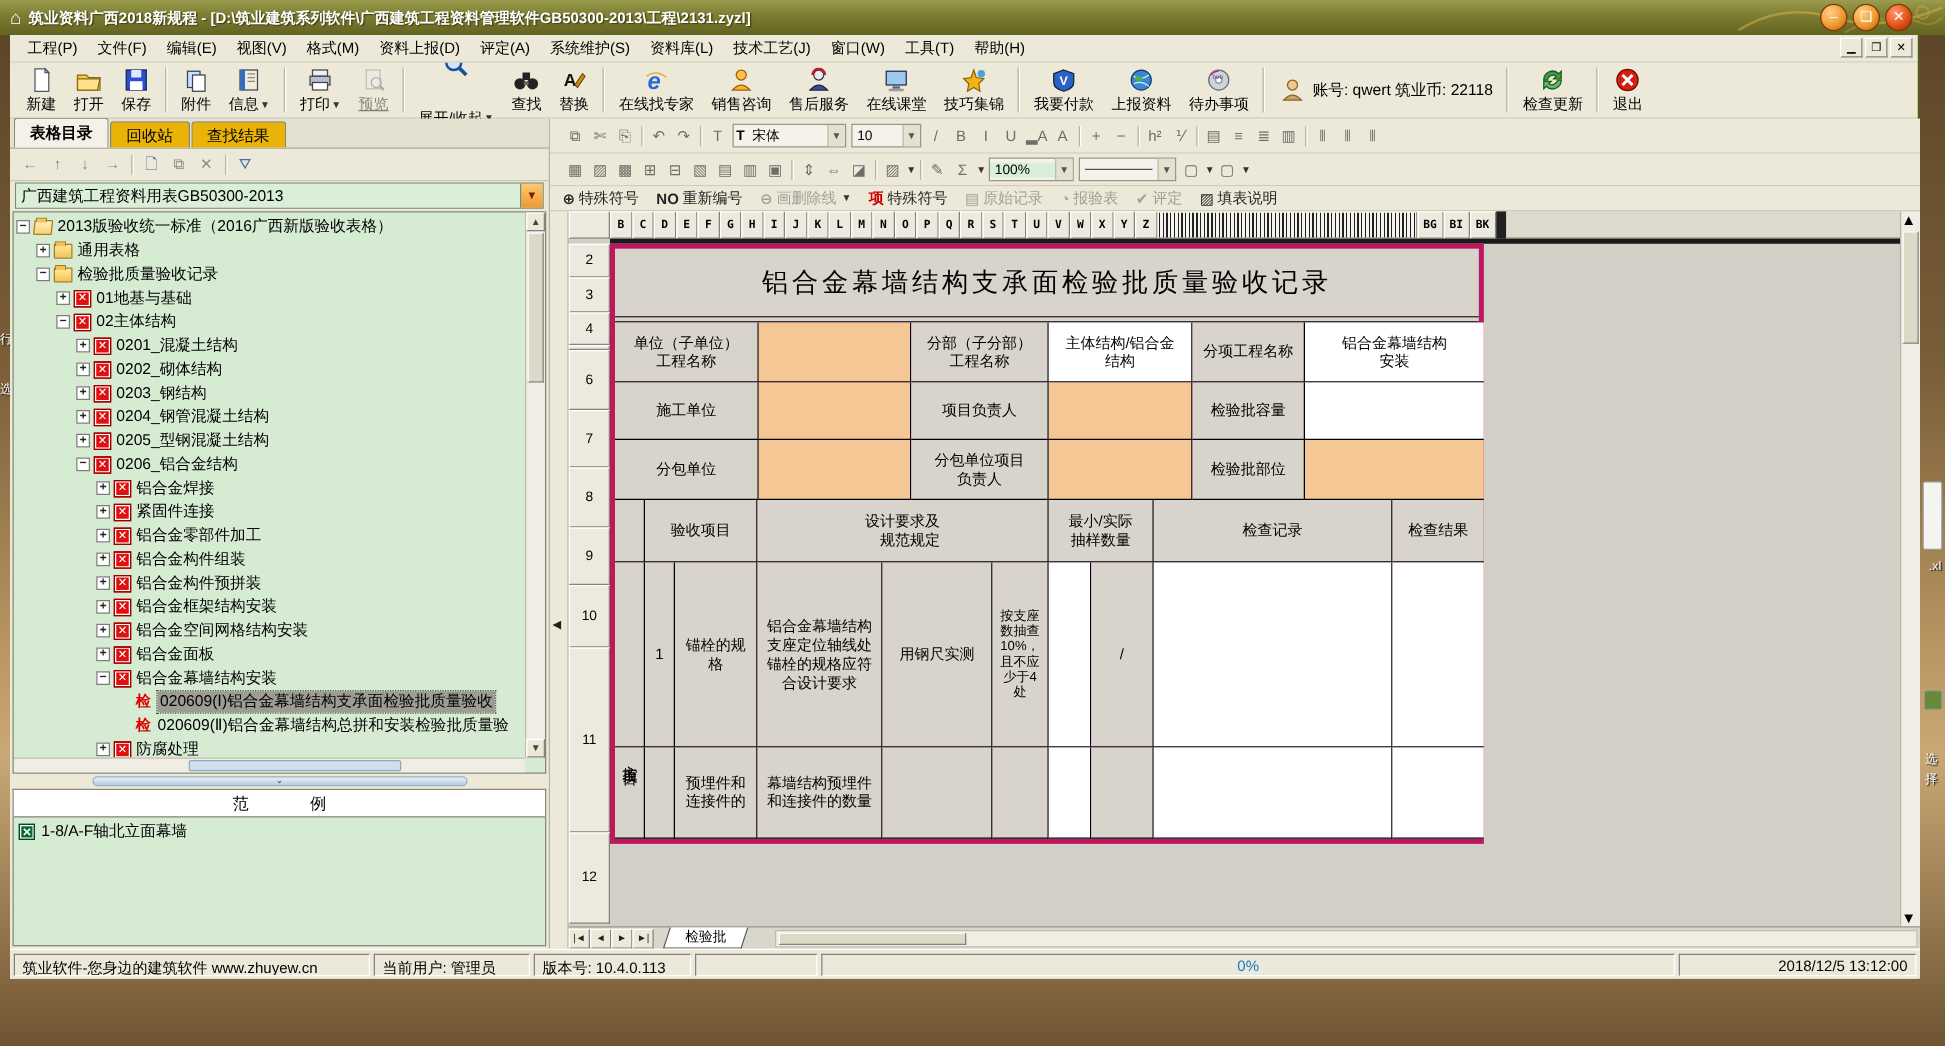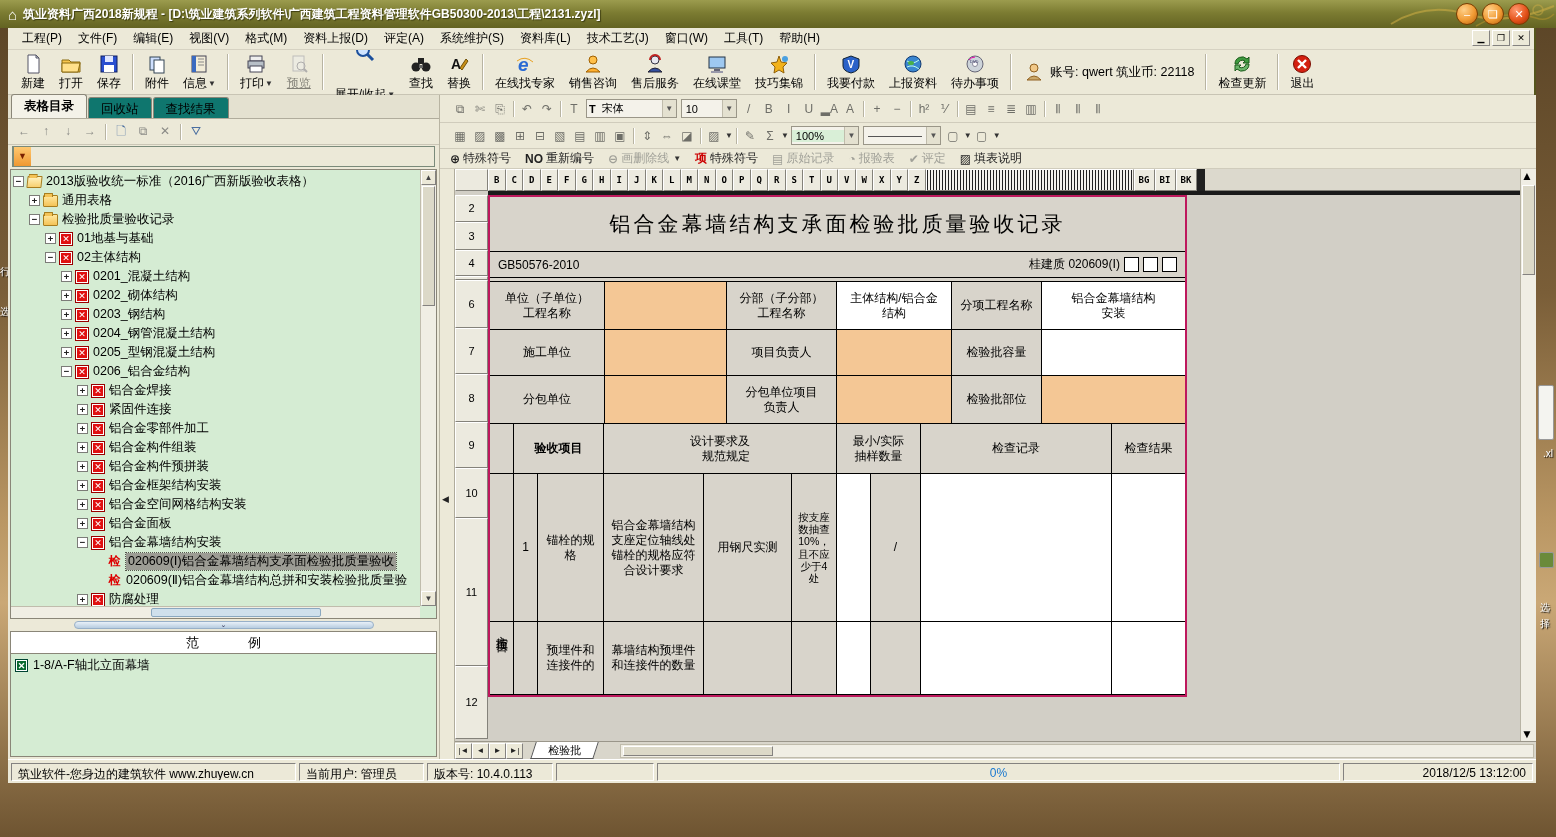--- a/index.html
+++ b/index.html
@@ -34,21 +34,21 @@
   .tbtn .ic{height:22px;display:flex;align-items:center}
   .tbtn.disabled{opacity:.45}
   .dd-arrow{font-size:8px;color:#333;align-self:center;margin-left:1px}
   .tsep{width:2px;margin:4px 4px;border-left:1px solid #b8b4a2;border-right:1px solid #fff}
   .acct{flex-direction:row;gap:5px;font-size:12.5px}
   
   .leftpanel{position:absolute;left:0;top:67px;width:432px;height:664px;background:#ece9d8;
     border-right:1px solid #b8b4a2;display:flex;flex-direction:column}
   .tabsrow{height:24px;display:flex;align-items:flex-end;padding-left:3px;border-bottom:1px solid #b0ac9c;background:#e4e1d0}
   .tab{padding:3px 12px;font-size:12.5px;border:1px solid #8a8678;border-bottom:none;
-    border-radius:3px 3px 0 0;background:#0f766e;margin-right:1px;height:21px}
+    border-radius:3px 3px 0 0;background:#eab308;margin-right:1px;height:21px}
   .tab.active{background:#f4f2e8;height:24px;font-weight:bold;position:relative;z-index:2}
   .navtb{height:26px;display:flex;align-items:center;gap:2px;padding:0 6px;border-bottom:1px solid #cac6b6}
   .nbtn{width:20px;height:20px;text-align:center;line-height:18px;font-size:12px;color:#8a8a86}
   .nbtn.en{color:#4a6ea0}
   .nsep{width:1px;height:16px;background:#b8b4a2;margin:0 3px;box-shadow:1px 0 0 #fff}
   .combo{display:flex;height:21px;margin:1px 4px 2px 4px;border:1px solid #7a8a7a}
   .combo .fld{flex:1;background:#d9efd7;padding:2px 4px;font-size:12.5px;white-space:nowrap;overflow:hidden}
   .combo .cbtn{width:18px;background:linear-gradient(180deg,#ffc870,#ef9832);border-left:1px solid #7a8a7a;
     color:#7a2000;font-size:9px;text-align:center;line-height:19px}
   .treewrap{position:relative;flex:1;border:1px solid #8a8678;margin:0 2px;background:#d5ecd3;overflow:hidden}
@@ -103,21 +103,21 @@
   .colhdr{position:absolute;left:48px;top:0;height:22px;right:16px;background:#dcd9cd;display:flex}
   .chc{height:22px;border:1px solid;border-color:#fff #84827a #84827a #fff;background:#eceadf;
     font:bold 9px/20px "DejaVu Sans Mono",monospace;text-align:center;flex:none}
   .chnoise{height:22px;flex:none;background:repeating-linear-gradient(90deg,#202020 0 1px,#f4f2ec 1px 3px);
     border:1px solid;border-color:#fff #84827a #84827a #fff}
   .chend{height:22px;width:8px;background:#202020;flex:none}
   .blackbar{position:absolute;left:48px;top:22px;right:16px;height:4px;background:#1a1a1a}
   .gutter{position:absolute;left:15px;top:26px;width:33px}
   .gcell{border:1px solid;border-color:#fff #84827a #84827a #fff;background:#eceadf;
     font:11px/1 "Liberation Sans",sans-serif;display:flex;align-items:center;justify-content:center}
-  .dtable{position:absolute;left:48px;top:26px;width:699px;border:2px solid #be185d;background:#d946ef}
+  .dtable{position:absolute;left:48px;top:26px;width:699px;border:4px solid #be185d;background:#d946ef}
   .band{display:flex}
   .cell{border-right:1px solid #000;border-bottom:1px solid #000;display:flex;align-items:center;justify-content:center;
     text-align:center;white-space:pre-line;font-size:12px;line-height:1.25;overflow:hidden;flex:none}
   .cell.last{border-right:none}
   .cell.bg-g{background:#d8d4cb}.cell.bg-o{background:#f4c795}.cell.bg-w{background:#fff}
   .cell.small{font-size:10.5px;line-height:1.15}
   .cell.vert{writing-mode:vertical-lr;letter-spacing:2px;justify-content:flex-start;padding-top:4px}
   .titleband{height:55px;display:flex;align-items:center;justify-content:center;border-bottom:1px solid #000;
     font-size:21px;letter-spacing:3px;background:#d8d4cb}
   .coderow{height:26px;display:flex;align-items:center;border-bottom:1px solid #000;background:#d8d4cb;
@@ -460,20 +460,21 @@
         <div class="nbtn">↓</div>
         <div class="nbtn">→</div>
         <div class="nsep"></div>
         <div class="nbtn en">🗋</div>
         <div class="nbtn">⧉</div>
         <div class="nbtn">✕</div>
         <div class="nsep"></div>
         <div class="nbtn en">⛛</div>
       </div>
       <div class="combo">
+        <div class="fld">广西建筑工程资料用表GB50300-2013</div>
         <div class="cbtn">▼</div>
       </div>
       <div class="treewrap">
         <div class="tree" id="tree">
             <div class="trow" style="padding-left: 2px;">
               <div class="tg">−</div>
               <div class="ti folder open"></div>
               <div class="lbl">2013版验收统一标准（2016广西新版验收表格）</div>
             </div>
             <div class="trow" style="padding-left: 18px;">
@@ -766,28 +767,20 @@
             <div class="gcell" style="height: 48px;">6</div>
             <div class="gcell" style="height: 46px;">7</div>
             <div class="gcell" style="height: 48px;">8</div>
             <div class="gcell" style="height: 46px;">9</div>
             <div class="gcell" style="height: 50px;">10</div>
             <div class="gcell" style="height: 148px;">11</div>
             <div class="gcell" style="height: 73px;">12</div>
           </div>
         <div class="dtable" id="dtable">
             <div class="titleband">铝合金幕墙结构支承面检验批质量验收记录</div>
-            <div class="coderow">
-              <div class="cl">GB50576-2010</div>
-              <div class="sp"></div>
-              <div class="cr">桂建质 020609(Ⅰ)</div>
-              <div class="ckbox"></div>
-              <div class="ckbox"></div>
-              <div class="ckbox"></div>
-            </div>
             <div class="thinrow"></div>
             <div class="band" style="height: 48px;">
               <div class="cell bg-g" style="width: 115px; height: 48px;">单位（子单位）
 工程名称</div>
               <div class="cell bg-o" style="width: 122px; height: 48px;"></div>
               <div class="cell bg-g" style="width: 110px; height: 48px;">分部（子分部）
 工程名称</div>
               <div class="cell bg-w" style="width: 115px; height: 48px;">主体结构/铝合金
 结构</div>
               <div class="cell bg-g" style="width: 90px; height: 48px;">分项工程名称</div>
@@ -806,21 +799,21 @@
               <div class="cell bg-g" style="width: 115px; height: 48px;">分包单位</div>
               <div class="cell bg-o" style="width: 122px; height: 48px;"></div>
               <div class="cell bg-g" style="width: 110px; height: 48px;">分包单位项目
 负责人</div>
               <div class="cell bg-o" style="width: 115px; height: 48px;"></div>
               <div class="cell bg-g" style="width: 90px; height: 48px;">检验批部位</div>
               <div class="cell bg-o last" style="width: 143px; height: 48px;"></div>
             </div>
             <div class="band" style="height: 50px;">
               <div class="cell bg-g" style="width: 24px; height: 50px;"></div>
-              <div class="cell bg-g" style="width: 90px; height: 50px; font-weight: bold;">验收项目</div>
+              <div class="cell bg-g" style="width: 90px; height: 50px;">验收项目</div>
               <div class="cell bg-g" style="width: 233px; height: 50px; text-align: right;">设计要求及
 规范规定</div>
               <div class="cell bg-g" style="width: 84px; height: 50px;">最小/实际
 抽样数量</div>
               <div class="cell bg-g" style="width: 191px; height: 50px;">检查记录</div>
               <div class="cell bg-g last" style="width: 73px; height: 50px;">检查结果</div>
             </div>
             <div class="band" style="height: 148px;">
               <div class="cell bg-g" style="width: 24px; height: 148px;"></div>
               <div class="cell bg-g" style="width: 24px; height: 148px;">1</div>

